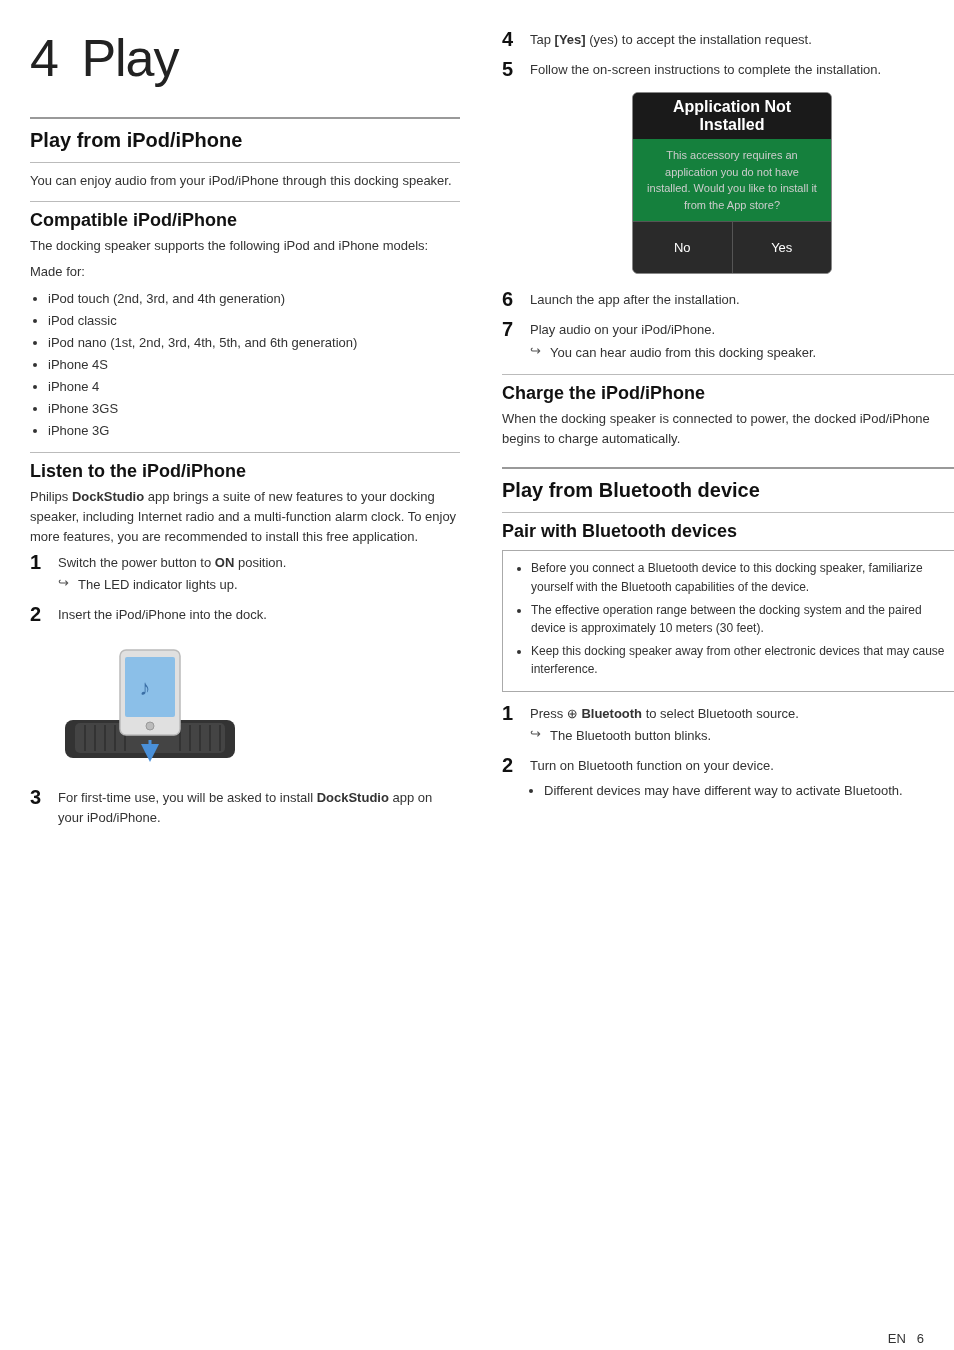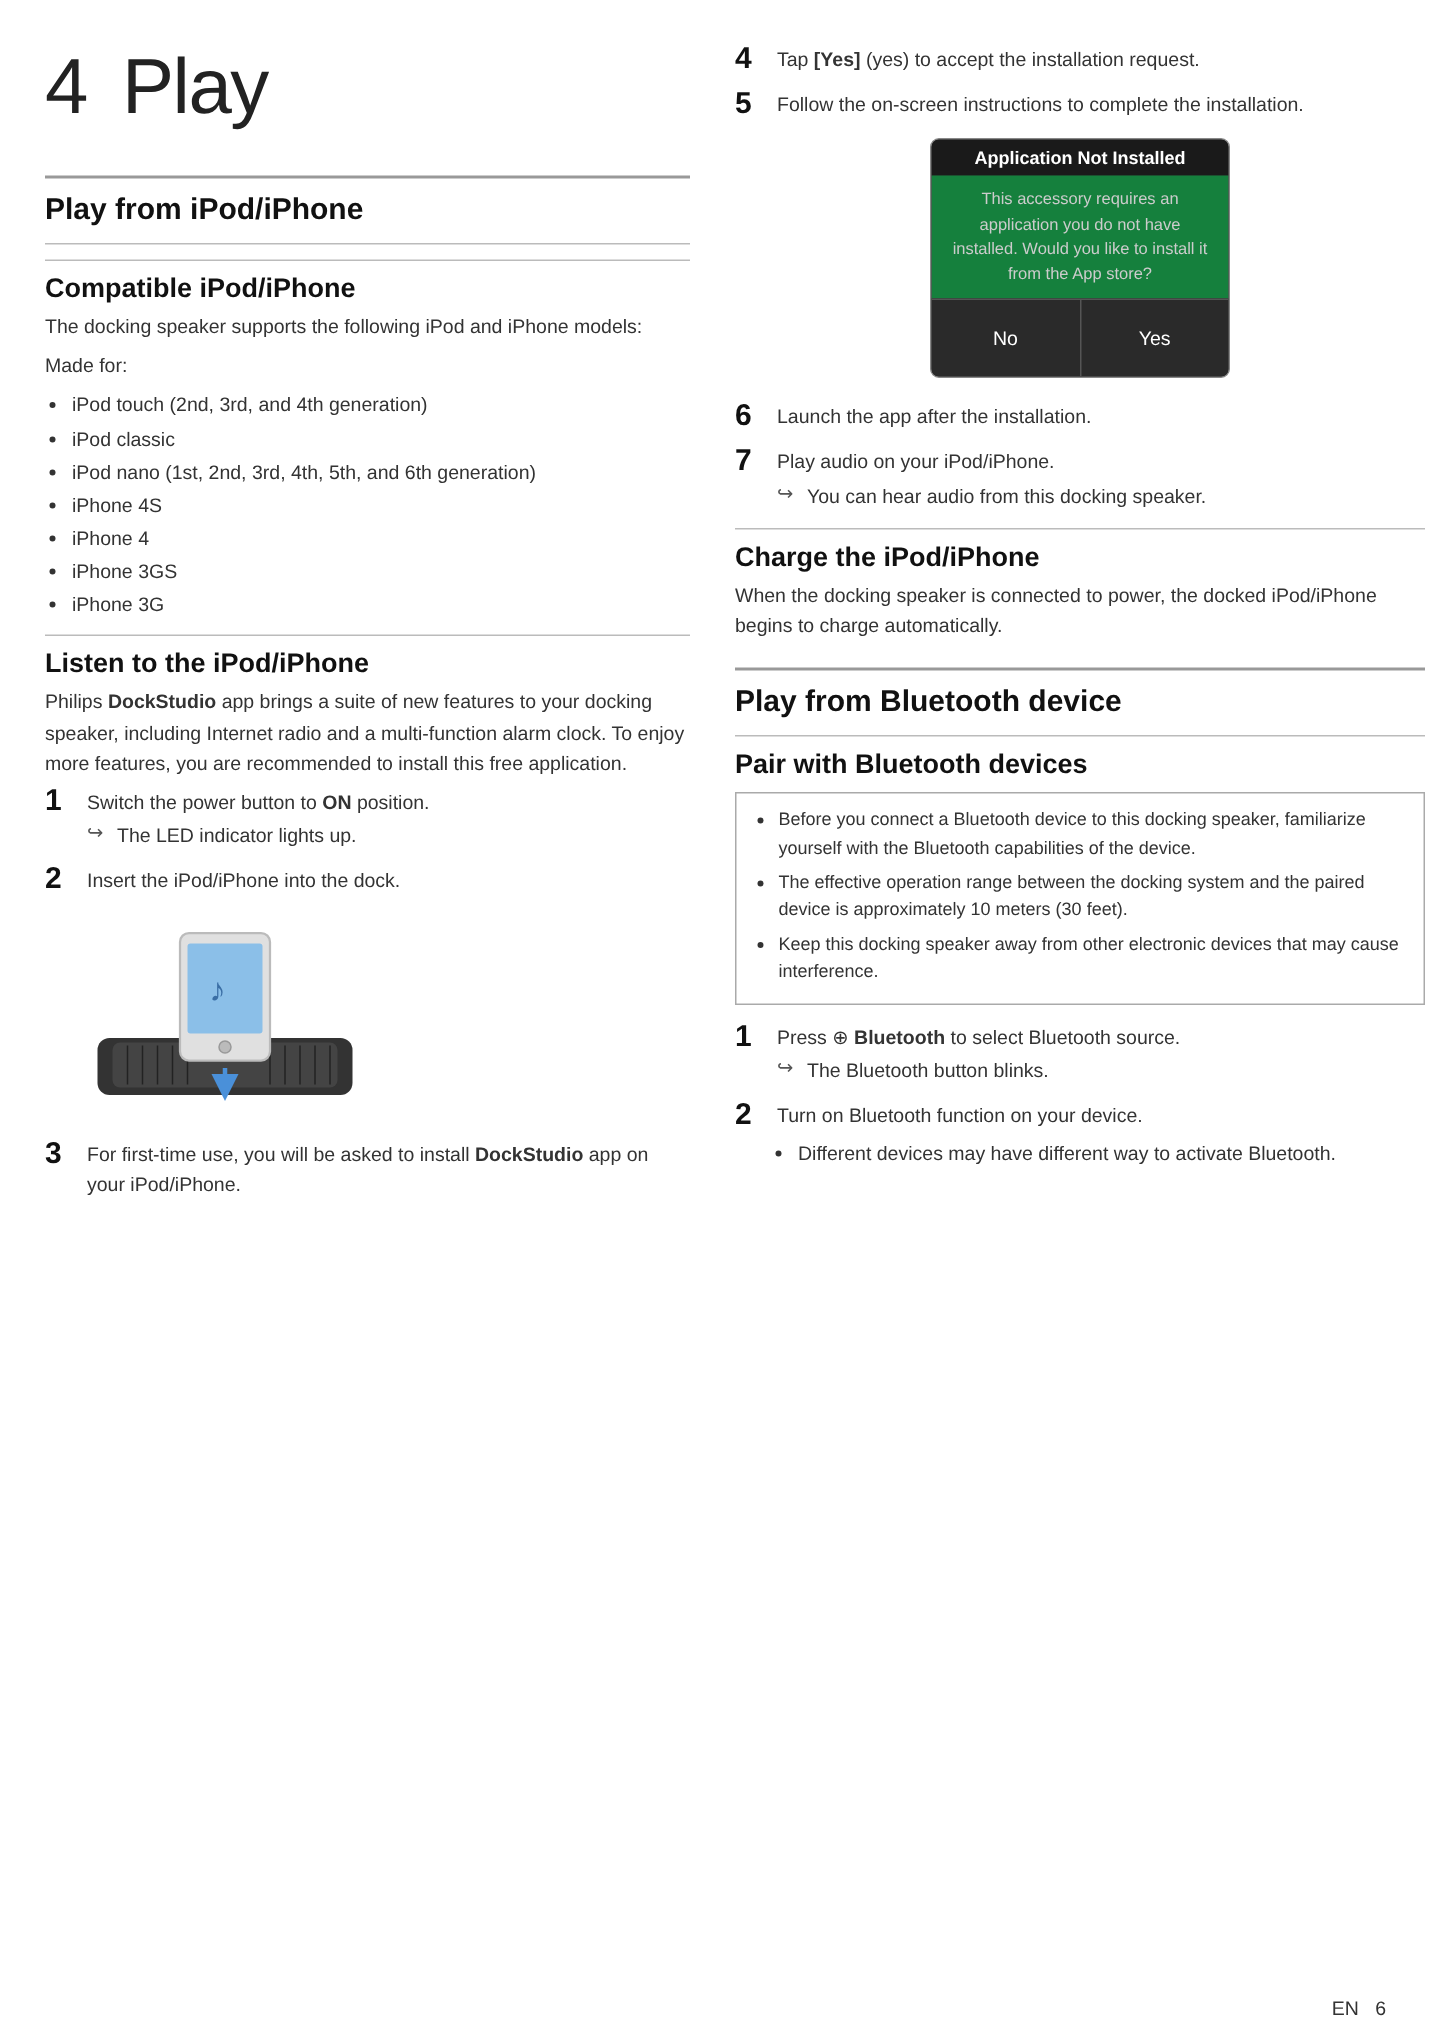--- a/index.html
+++ b/index.html
@@ -10,21 +10,21 @@
       background: #fff;
       width: 954px;
       min-height: 1350px;
       position: relative;
     }
     .page {
       display: flex;
       width: 954px;
       min-height: 1350px;
       padding: 30px 30px 30px 30px;
-      gap: 0;
+      gap: 12px;
     }
     .left-col {
       width: 460px;
       padding-right: 30px;
       flex-shrink: 0;
     }
     .right-col {
       width: 460px;
       flex-shrink: 0;
     }
@@ -119,21 +119,21 @@
       width: 200px;
       border: 1px solid #888;
       border-radius: 6px;
       overflow: hidden;
       margin: 10px auto 16px auto;
       background: #2a2a2a;
     }
     .app-dialog-title {
       background: #1a1a1a;
       color: #fff;
-      font-size: 12px;
+      font-size: 16px;
       font-weight: bold;
       text-align: center;
       padding: 5px 8px;
     }
     .app-dialog-body {
       background: #15803d;
       color: #ccc;
       font-size: 11px;
       text-align: center;
       padding: 8px 10px;
@@ -220,20 +220,21 @@
 
     <div class="chapter-title">
       <span class="chapter-num">4</span>
       <span>Play</span>
     </div>
 
     <hr class="thick">
 
     <div class="section-title">Play from iPod/iPhone</div>
     <hr class="thin">
+    <p>You can enjoy audio from your iPod/iPhone through this docking speaker.</p>
 
     <hr class="thin">
     <div class="sub-section-title">Compatible iPod/iPhone</div>
     <p>The docking speaker supports the following iPod and iPhone models:</p>
     <p>Made for:</p>
     <ul>
       <li>iPod touch (2nd, 3rd, and 4th generation)</li>
       <li>iPod classic</li>
       <li>iPod nano (1st, 2nd, 3rd, 4th, 5th, and 6th generation)</li>
       <li>iPhone 4S</li>

